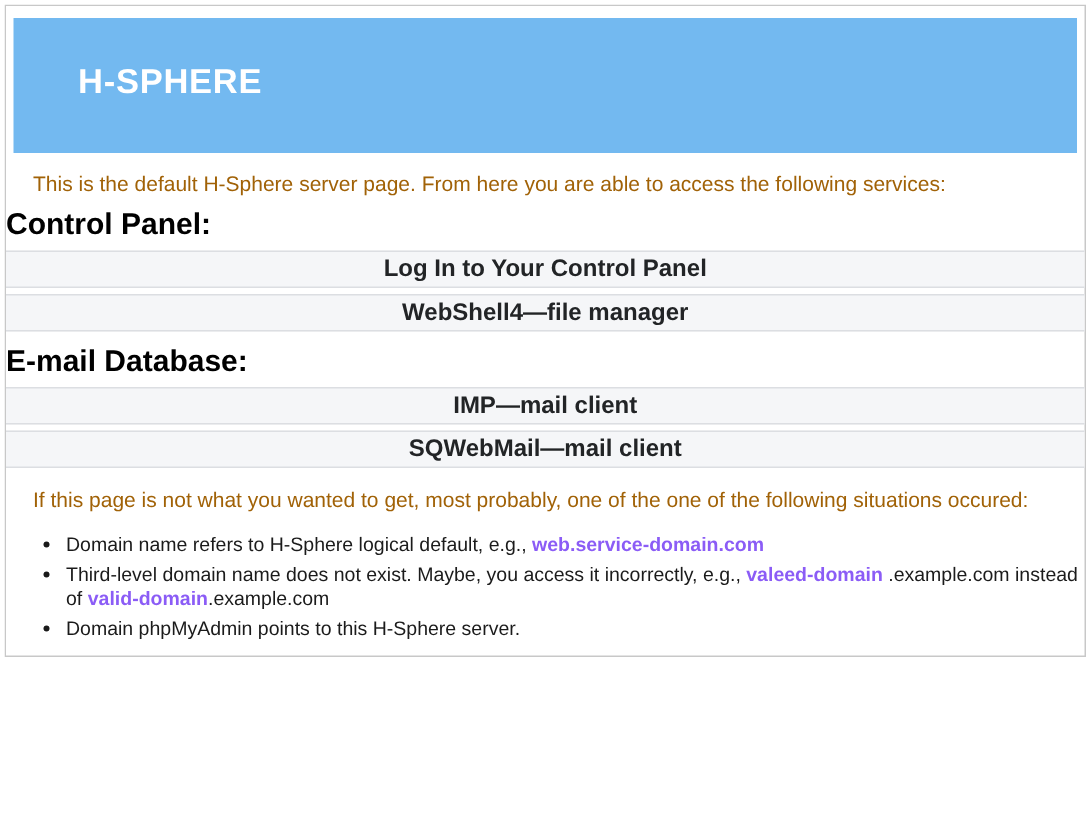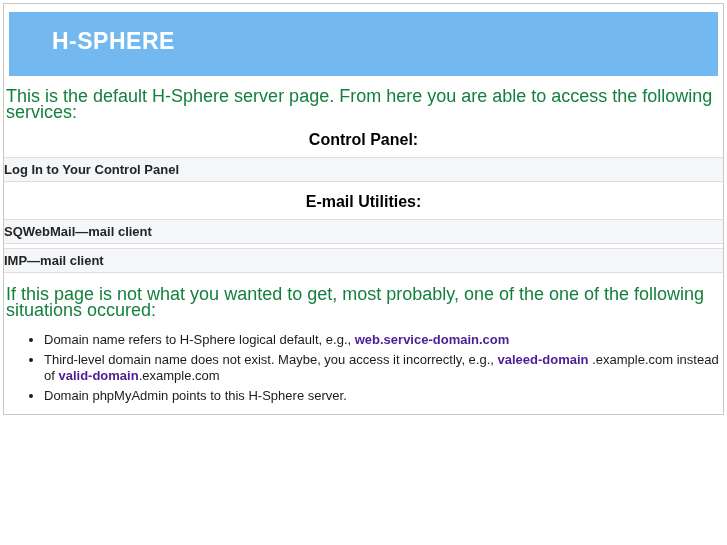--- a/index.html
+++ b/index.html
@@ -10,99 +10,100 @@
     margin: 3px;
     font-family: "Liberation Sans", sans-serif;
     color: #1b1b1b;
   }
   .page {
     border: 1px solid var(--page-border, #c8c8c8);
     padding: 5px 0 6px 0;
     box-sizing: border-box;
   }
   .banner {
-    height: 64px;
+    height: 90px;
     margin: 3px 5px 0 5px;
     background: var(--banner-bg, #73b9f0);
     display: flex;
     align-items: center;
     padding-left: 43px;
     padding-bottom: 6px;
     box-sizing: border-box;
   }
   .banner-title {
     font-size: 23px;
     font-weight: bold;
     color: var(--banner-text, #ffffff);
     letter-spacing: 0.5px;
   }
   .intro, .note {
-    margin: 12px 4px 0 2px;
-    font-size: 18px;
+    margin: 12px 4px 0 18px;
+    font-size: 14px;
     line-height: 16px;
-    color: #15803d;
+    color: #a16207;
   }
   .note {
     margin-top: 13px;
   }
   .section-heading {
-    font-size: 16px;
+    font-size: 20px;
     line-height: 18px;
     font-weight: bold;
     color: #000000;
-    text-align: center;
+    text-align: left;
     margin: 11px 0 8px 0;
   }
   .service-row {
     display: block;
     background: var(--row-bg, #f5f6f8);
     border-top: 1px solid var(--row-border, #dcdee2);
     border-bottom: 1px solid var(--row-border, #dcdee2);
     height: 23px;
     line-height: 23px;
-    text-align: left;
-    font-size: 13px;
+    text-align: center;
+    font-size: 16px;
     font-weight: bold;
     color: #222426;
     text-decoration: none;
     cursor: pointer;
   }
   .service-row + .service-row {
     margin-top: 4px;
   }
   .reasons {
     margin: 14px 0 0 0;
     padding-left: 40px;
     font-size: 13px;
   }
   .reasons li {
     line-height: 16px;
     margin: 4px 0;
   }
   .reasons b {
-    color: #4c1d95;
+    color: #8b5cf6;
   }
 </style>
 </head>
 <body>
 
 <div class="page">
 
   <div class="banner">
     <span class="banner-title">H-SPHERE</span>
   </div>
 
   <p class="intro">This is the default H-Sphere server page. From here you are able to access the following services:</p>
 
   <div id="sections">
       <div class="section-heading">Control Panel:</div>
       <a class="service-row" href="#">Log In to Your Control Panel</a>
-      <div class="section-heading">E-mail Utilities:</div>
+      <a class="service-row" href="#">WebShell4—file manager</a>
+      <div class="section-heading">E-mail Database:</div>
+      <a class="service-row" href="#">IMP—mail client</a>
       <a class="service-row" href="#">SQWebMail—mail client</a>
-      <a class="service-row" href="#">IMP—mail client</a>
     </div>
 
   <p class="note">If this page is not what you wanted to get, most probably, one of the one of the following situations occured:</p>
 
   <ul id="reasons" class="reasons">
       <li><span>Domain name refers to H-Sphere logical default, e.g., </span><b>web.service-domain.com</b></li>
       <li><span>Third-level domain name does not exist. Maybe, you access it incorrectly, e.g., </span><b>valeed-domain</b><span> .example.com instead of </span><b>valid-domain</b><span>.example.com</span></li>
       <li><span>Domain phpMyAdmin points to this H-Sphere server.</span></li>
     </ul>
 

